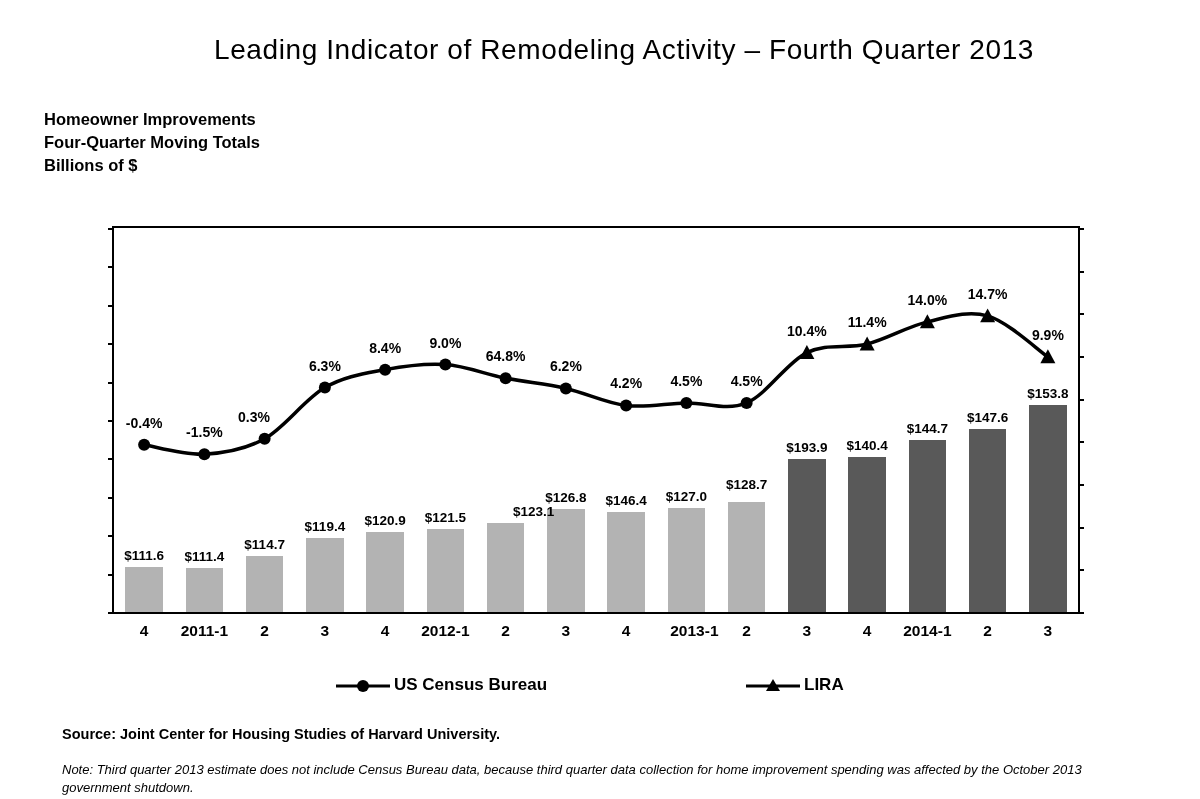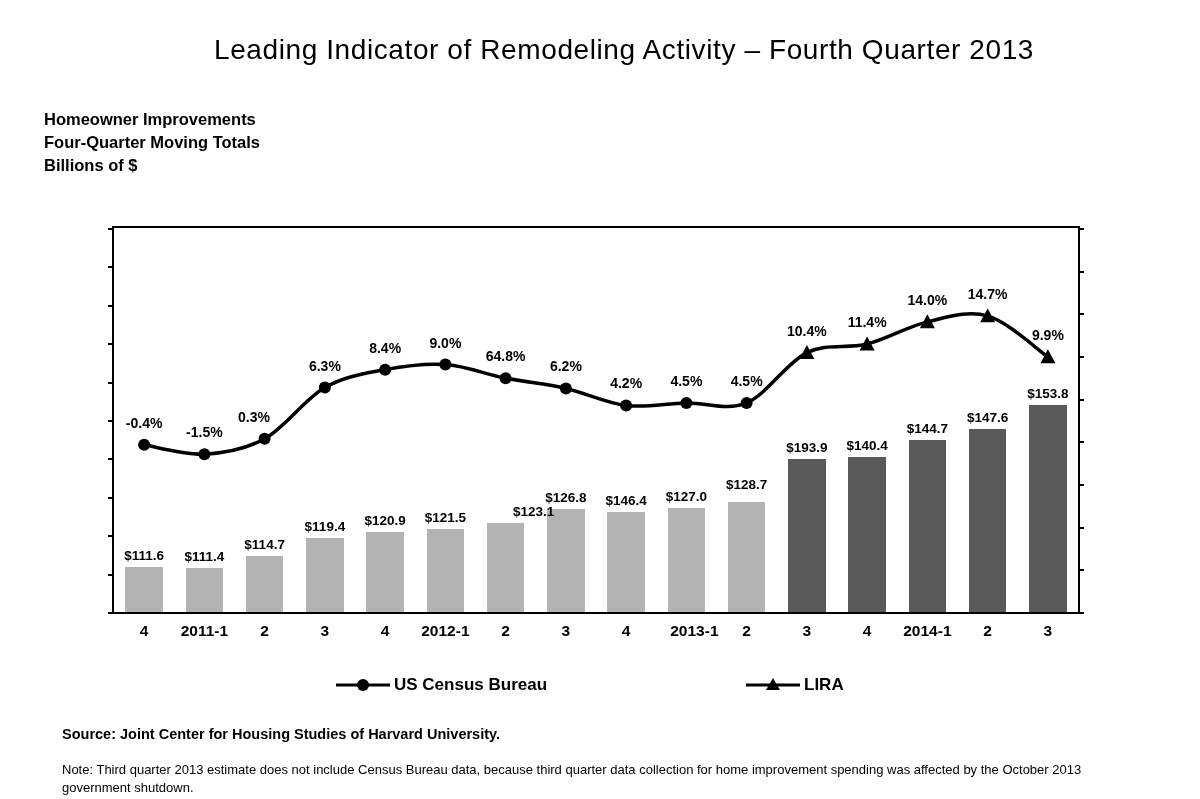--- a/index.html
+++ b/index.html
@@ -117,39 +117,40 @@
   #legend {
     position: absolute;
     top: 675px;
     left: 112px;
     width: 968px;
     height: 30px;
   }
   .legend-item {
     position: absolute;
     display: flex;
-    align-items: center;
+    align-items: flex-end;
     font-size: 17px;
     font-weight: bold;
     white-space: nowrap;
   }
   .legend-label { margin-left: 2px; }
   #source {
     position: absolute;
     top: 726px;
     left: 62px;
     font-size: 14.5px;
     font-weight: bold;
   }
   #note {
     position: absolute;
     top: 761px;
     left: 62px;
     width: 1080px;
     font-size: 13px;
+    font-style: italic;
     line-height: 18px;
   }
   svg.overlay {
     position: absolute;
     left: 0;
     top: 0;
     overflow: visible;
     pointer-events: none;
   }
 </style>

